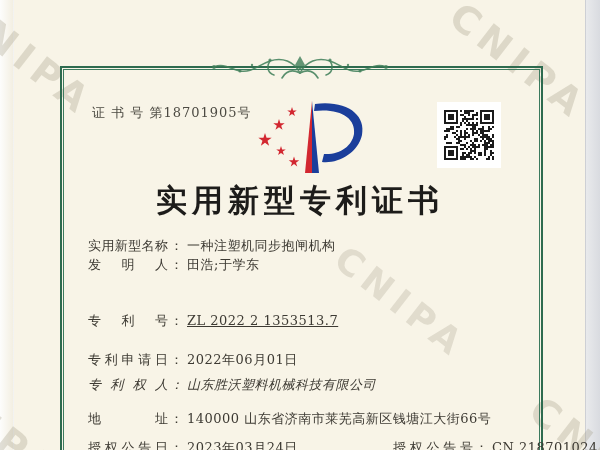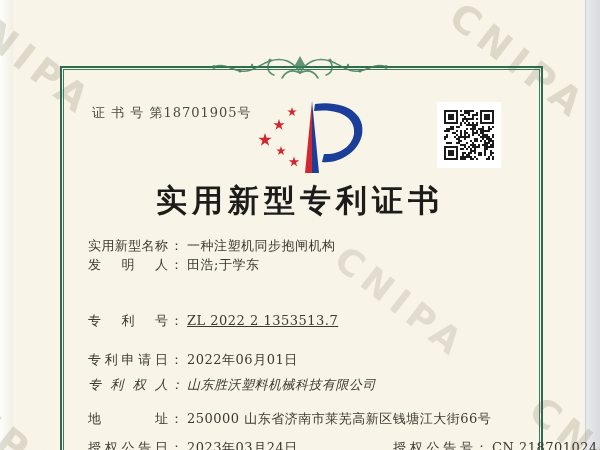--- a/index.html
+++ b/index.html
@@ -153,21 +153,21 @@
     <div class="row r3">
       <span class="label">专利号</span><span class="colon">：</span><span class="value">ZL 2022 2 1353513.7</span>
     </div>
     <div class="row r4">
       <span class="label">专利申请日</span><span class="colon">：</span><span class="value">2022年06月01日</span>
     </div>
     <div class="row r5">
       <span class="label">专利权人</span><span class="colon">：</span><span class="value">山东胜沃塑料机械科技有限公司</span>
     </div>
     <div class="row r6">
-      <span class="label">地址</span><span class="colon">：</span><span class="value">250000 山东省济南市莱芜高新区钱塘江大街66号</span>
+      <span class="label">地址</span><span class="colon">：</span><span class="value">140000 山东省济南市莱芜高新区钱塘江大街66号</span>
     </div>
     <div class="row r7">
       <span class="label">授权公告日</span><span class="colon">：</span><span class="value">2023年03月24日</span>
       <span class="row2">
         <span class="label">授权公告号</span><span class="colon">：</span><span class="value">CN 218701024 U</span>
       </span>
     </div>
 
   </div>
 </div>

